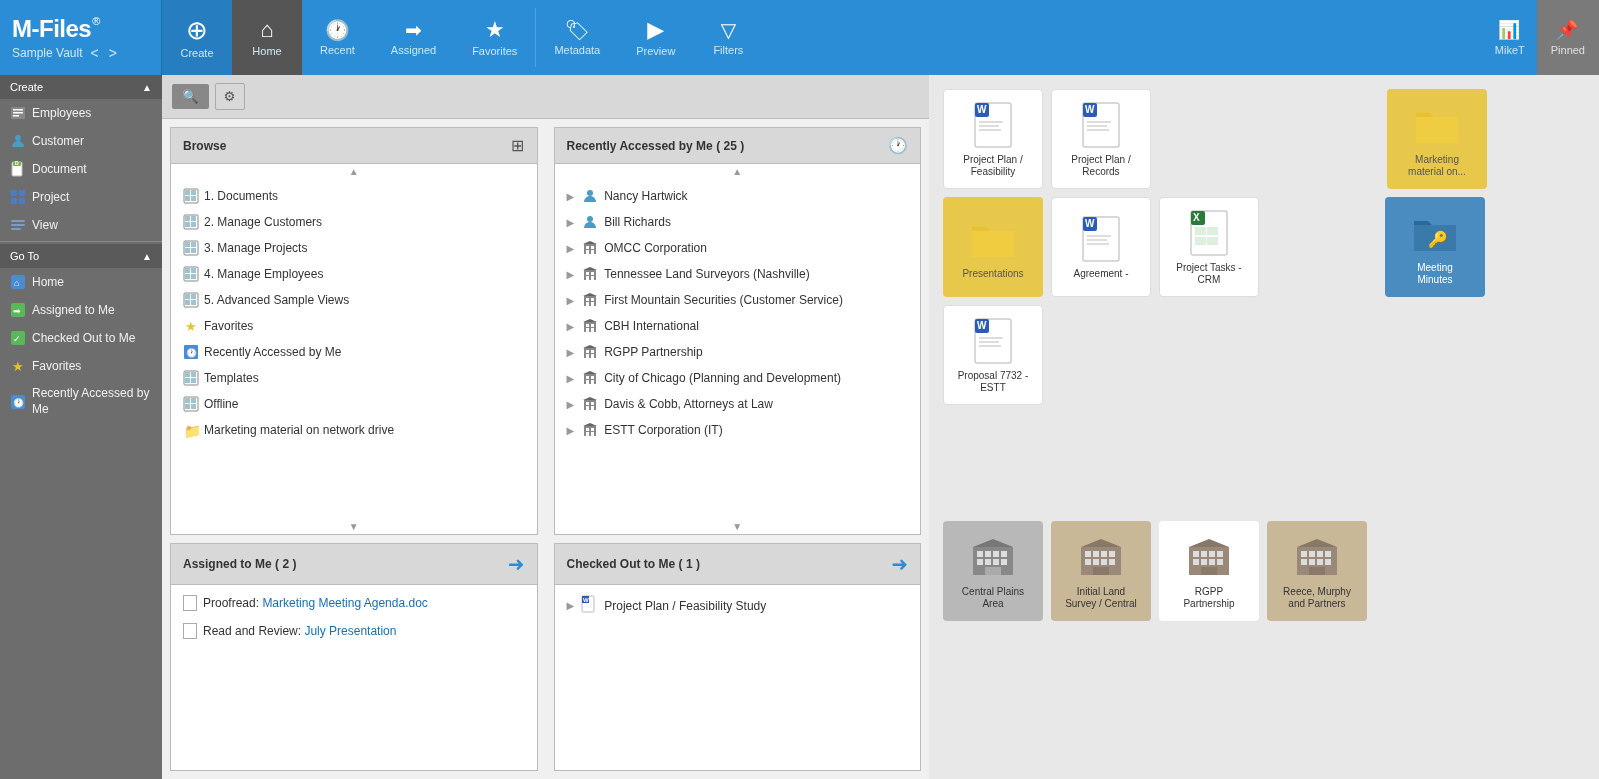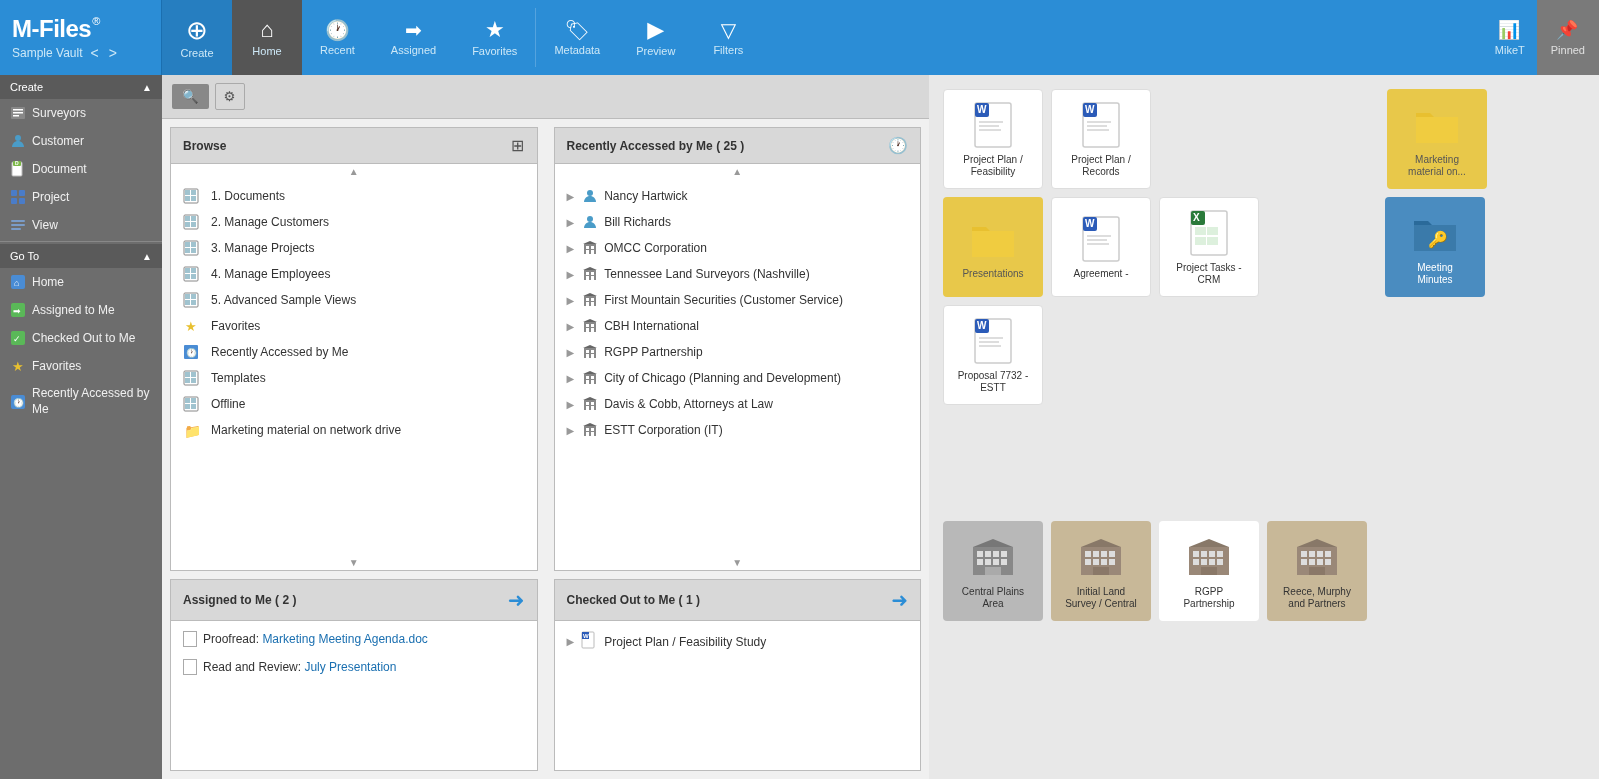--- a/index.html
+++ b/index.html
@@ -48,29 +48,29 @@
     .search-btn { background: #888; border: none; padding: 5px 10px; cursor: pointer; color: white; border-radius: 2px; }
     .search-filter-btn { background: none; border: 1px solid #aaa; padding: 5px 8px; cursor: pointer; border-radius: 2px; color: #555; }
 
     
     .browse-container { display: flex; flex: 1; overflow: hidden; }
     .browse-panel { flex: 1; border: 1px solid #bbb; background: white; display: flex; flex-direction: column; margin: 8px; }
     .panel-header { display: flex; align-items: center; justify-content: space-between; padding: 8px 12px; background: #d8d8d8; border-bottom: 1px solid #bbb; }
     .panel-header-title { font-weight: 600; font-size: 12px; color: #333; }
     .panel-header-icon { font-size: 16px; color: #555; cursor: pointer; }
     .panel-content { flex: 1; overflow-y: auto; padding: 4px 0; }
-    .browse-item { display: flex; align-items: center; gap: 12px; padding: 5px 12px; cursor: pointer; font-size: 12px; color: #333; }
+    .browse-item { display: flex; align-items: center; gap: 5px; padding: 5px 12px; cursor: pointer; font-size: 12px; color: #333; }
     .browse-item .item-icon { width: 16px; height: 16px; flex-shrink: 0; display: inline-flex; align-items: center; justify-content: center; }
 
     .recent-item { display: flex; align-items: center; gap: 6px; padding: 5px 12px; cursor: pointer; font-size: 12px; color: #333; }
     .recent-item .chevron { color: #999; font-size: 10px; margin-right: 2px; }
     .recent-item .item-icon { width: 16px; height: 16px; flex-shrink: 0; }
 
     
-    .bottom-panels { display: flex; height: 200px; }
+    .bottom-panels { display: flex; height: 236px; }
     .bottom-panel { flex: 1; border: 1px solid #bbb; background: white; display: flex; flex-direction: column; margin: 0 8px 8px 8px; }
     .bottom-panel:first-child { margin-left: 8px; }
     .assignment-item { display: flex; align-items: center; gap: 6px; padding: 6px 12px; cursor: pointer; font-size: 12px; color: #333; }
     .assignment-item .doc-icon { width: 14px; height: 16px; background: white; border: 1px solid #aaa; display: inline-block; flex-shrink: 0; }
     .checkout-item { display: flex; align-items: center; gap: 6px; padding: 6px 12px; cursor: pointer; font-size: 12px; color: #333; }
     .checkout-item .chevron { color: #999; font-size: 10px; }
     .tile { display: flex; flex-direction: column; align-items: center; justify-content: center; width: 100px; height: 100px; border-radius: 4px; cursor: pointer; text-align: center; padding: 8px; gap: 4px; }
     .tile-white { background: white; border: 1px solid #ddd; }
     .tile-blue { background: #5bb8e8; }
     .tile-yellow { background: #e8c84a; }
@@ -177,21 +177,21 @@
 
       <div class="sidebar-item">
         <span class="item-icon">
           <svg width="16" height="16" viewBox="0 0 16 16">
               <rect x="1" y="2" width="14" height="12" rx="1" fill="#888"></rect>
               <rect x="3" y="4" width="10" height="1.5" fill="white"></rect>
               <rect x="3" y="7" width="10" height="1.5" fill="white"></rect>
               <rect x="3" y="10" width="6" height="1.5" fill="white"></rect>
             </svg>
         </span>
-        <span>Surveyors</span>
+        <span>Employees</span>
       </div>
 
       <div class="sidebar-item">
         <span class="item-icon">
           <svg width="16" height="16" viewBox="0 0 16 16">
               <circle cx="8" cy="5" r="3" fill="#4a9cc8"></circle>
               <path d="M2 14c0-3.3 2.7-6 6-6s6 2.7 6 6" fill="#4a9cc8"></path>
             </svg>
         </span>
         <span>Customer</span>

